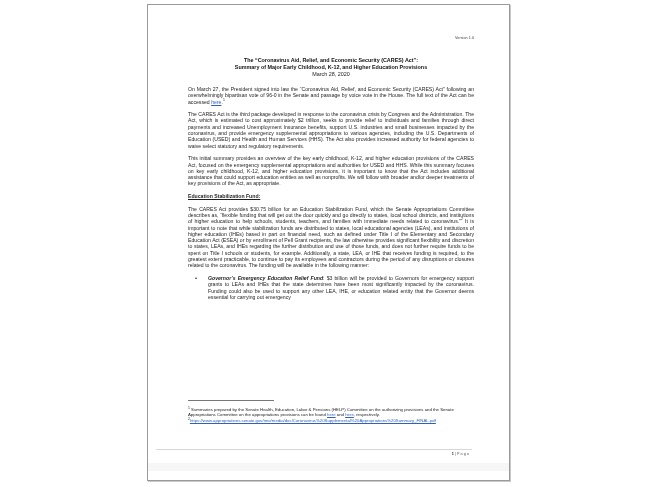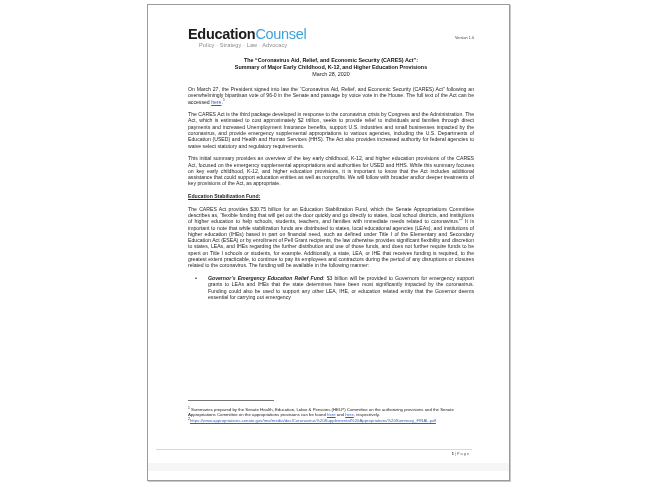--- a/index.html
+++ b/index.html
@@ -43,26 +43,20 @@
   .page-num { position: absolute; right: 40px; top: 447px; font-size: 3.8px; color: #555; }
   .page-num b { color: #222; }
   .bottom-band { position: absolute; left: 0; right: 0; top: 458px; height: 8px; background: #f6f6f6; }
 </style>
 </head>
 <body>
 
 <div class="page">
   <div class="content">
     <div class="logo-row">
-      <div class="logo">
-        <div class="logo-main">
-          <span class="logo-bold">Education</span><span class="logo-light">Counsel</span>
-        </div>
-        <div class="logo-tag">Policy · Strategy · Law · Advocacy</div>
-      </div>
       <div class="version">Version 1.0</div>
     </div>
 
     <div class="title-block">
       <div class="title-line">The “Coronavirus Aid, Relief, and Economic Security (CARES) Act”:</div>
       <div class="title-line">Summary of Major Early Childhood, K-12, and Higher Education Provisions</div>
       <div class="date-line">March 28, 2020</div>
     </div>
 
     <p class="gap-top"><span>On March 27, the President signed into law the “Coronavirus Aid, Relief, and Economic Security (CARES) Act” following an overwhelmingly bipartisan vote of 96-0 in the Senate and passage by voice vote in the House.  The full text of the Act can be accessed </span><a class="link">here</a><span>.</span><sup>1</sup></p>

